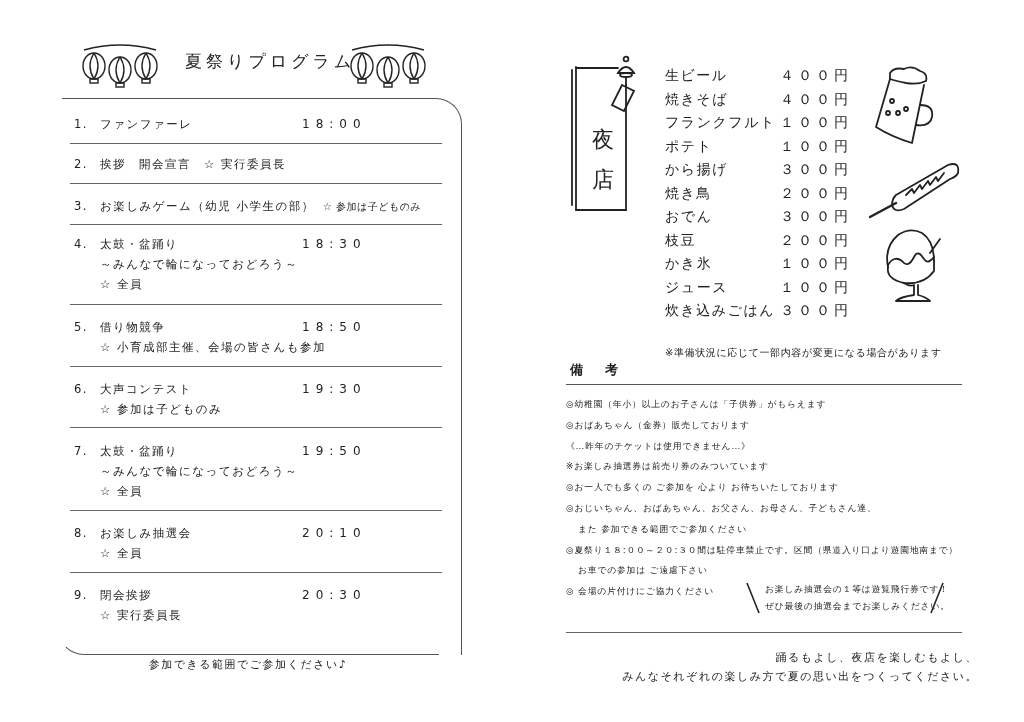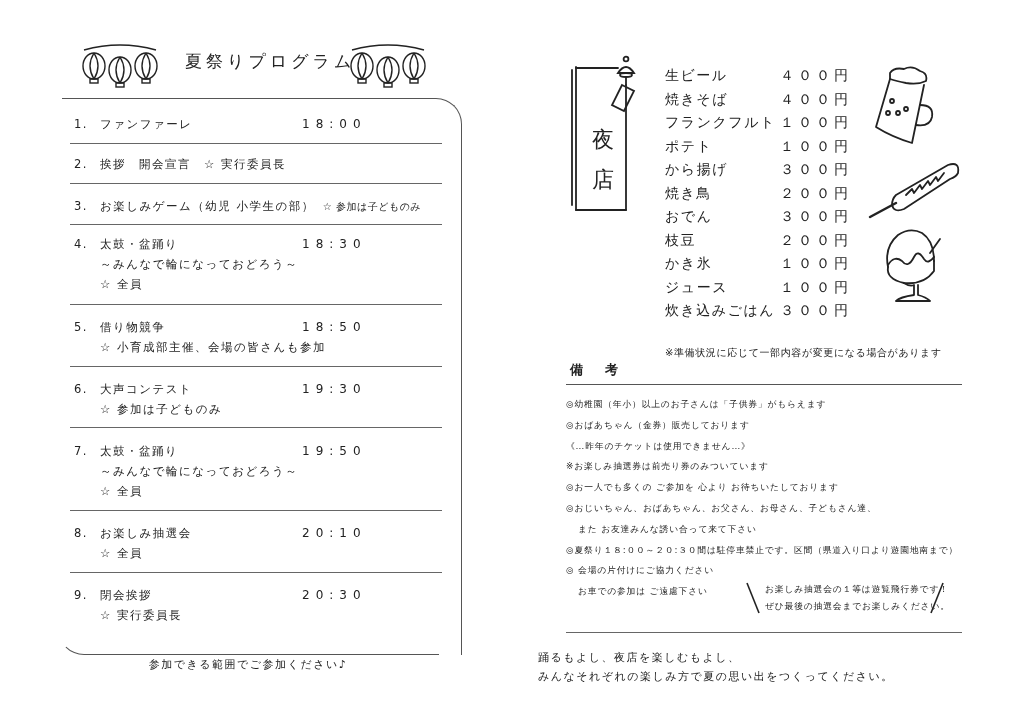--- a/index.html
+++ b/index.html
@@ -51,21 +51,21 @@
 
     .remarks { position: absolute; left: 566px; top: 394px; width: 400px; font-size: 8.8px; letter-spacing: 0.8px; color: #222; }
     .remarks .r-line { height: 20.8px; line-height: 20.8px; white-space: nowrap; }
     .remarks .indent { padding-left: 12px; }
 
     .lottery-note { position: absolute; left: 745px; top: 581px; width: 200px; height: 36px; }
     .lottery-note .ln-text { position: absolute; left: 20px; top: 0; font-size: 8.8px; letter-spacing: 0.8px; line-height: 17px; white-space: nowrap; color: #222; }
     .lottery-note svg { position: absolute; left: 0; top: 0; }
 
     .bottom-line { position: absolute; left: 566px; top: 632px; width: 396px; border-top: 1.5px solid #666; }
-    .closing { position: absolute; left: 538px; top: 648px; width: 396px; text-align: left; font-size: 11px; letter-spacing: 1.5px; line-height: 19px; color: #222; font-family: Liberation Serif, serif; }
+    .closing { position: absolute; left: 582px; top: 648px; width: 396px; text-align: right; font-size: 11px; letter-spacing: 1.5px; line-height: 19px; color: #222; font-family: Liberation Serif, serif; }
   </style>
 </head>
 <body>
 
 <div class="left-header">
   <svg class="lanterns l" viewBox="0 0 80 46" width="80" height="46">
     <path d="M4 8 Q40 -2 76 8" fill="none" stroke="#222" stroke-width="1.4"></path>
     <g fill="none" stroke="#222" stroke-width="1.4">
       <ellipse cx="14" cy="24" rx="11" ry="13"></ellipse>
         <path d="M14 11 Q6 24 14 37 M14 11 Q22 24 14 37"></path>
@@ -287,24 +287,24 @@
 <div class="remarks-title">備考</div>
 <div class="remarks-line"></div>
 
 <div class="remarks">
   <div class="r-line">◎幼稚園（年小）以上のお子さんは「子供券」がもらえます</div>
   <div class="r-line">◎おばあちゃん（金券）販売しております</div>
   <div class="r-line">《…昨年のチケットは使用できません…》</div>
   <div class="r-line">※お楽しみ抽選券は前売り券のみついています</div>
   <div class="r-line">◎お一人でも多くの ご参加を 心より お待ちいたしております</div>
   <div class="r-line">◎おじいちゃん、おばあちゃん、お父さん、お母さん、子どもさん達、</div>
-  <div class="r-line indent">また お友達みんな誘い合って来て下さい</div>
+  <div class="r-line indent">また 参加できる範囲でご参加ください</div>
   <div class="r-line">◎夏祭り１８:００～２０:３０間は駐停車禁止です。区間（県道入り口より遊園地南まで）</div>
+  <div class="r-line indent">お車での参加は ご遠慮下さい</div>
   <div class="r-line">◎ 会場の片付けにご協力ください</div>
-  <div class="r-line indent">お車での参加は ご遠慮下さい</div>
 </div>
 
 <div class="lottery-note">
   <svg width="200" height="36" viewBox="0 0 200 36">
     <path d="M2 2 L14 32" stroke="#222" stroke-width="1.6" fill="none"></path>
     <path d="M198 2 L186 32" stroke="#222" stroke-width="1.6" fill="none"></path>
   </svg>
   <div class="ln-text">
     <div>お楽しみ抽選会の１等は遊覧飛行券です！</div>
     <div>ぜひ最後の抽選会までお楽しみください。</div>

